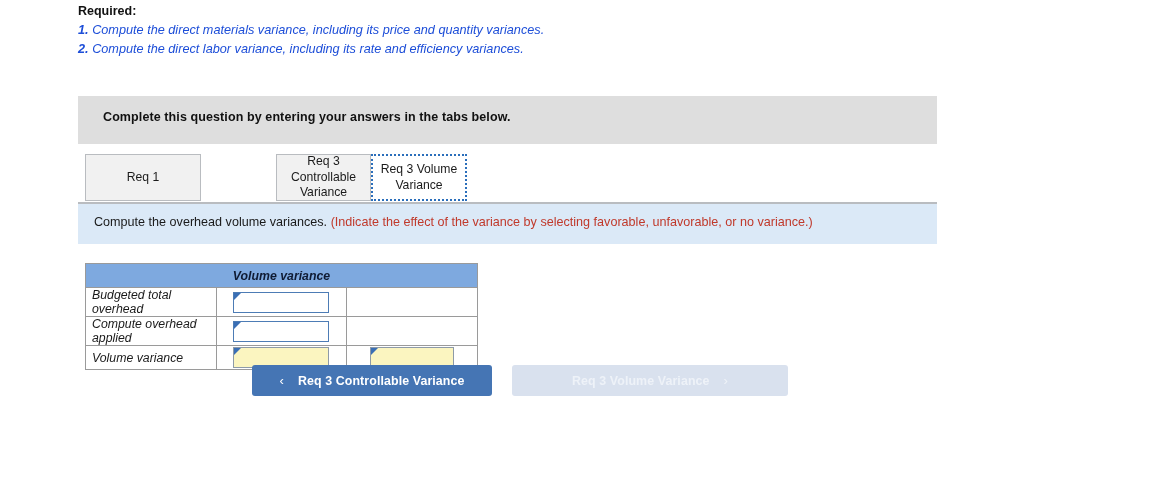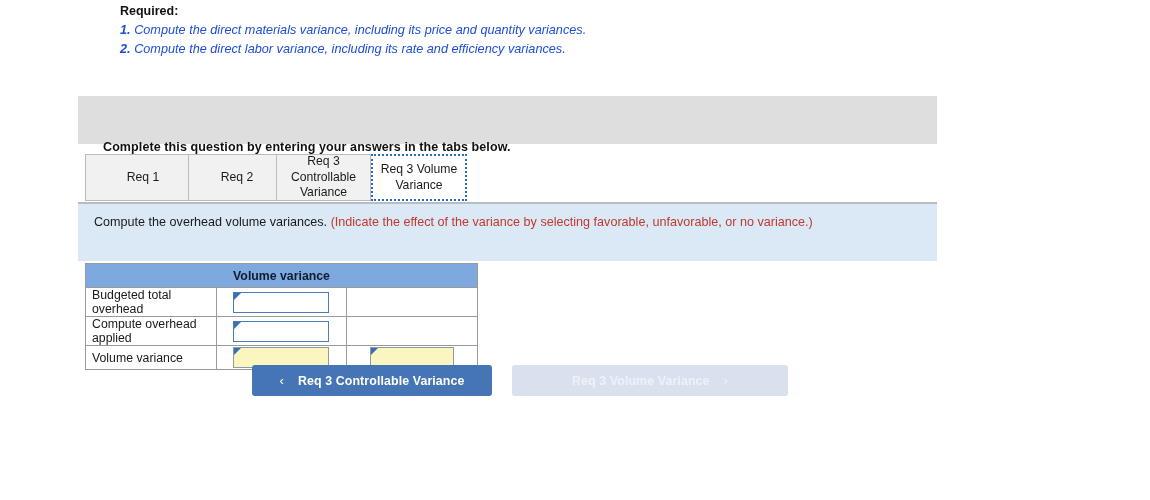--- a/index.html
+++ b/index.html
@@ -15,21 +15,20 @@
     color: #1a1a1a;
     overflow: hidden;
   }
 
   
   #required-block {
     position: absolute;
     left: 78px;
     top: 0px;
     width: 900px;
-    margin-left: 42px;
   }
   #required-heading {
     font-size: 12.5px;
     font-weight: bold;
     line-height: 19px;
     margin: 0;
     padding-top: 2px;
     color: #111;
   }
   .req-line {
@@ -53,21 +52,20 @@
     background: #dedede;
   }
   #complete-banner-text {
     position: absolute;
     left: 25px;
     top: 14px;
     font-size: 12.5px;
     font-weight: bold;
     color: #111;
     letter-spacing: 0.1px;
-    margin-top: 30px;
   }
 
   
   #tab-strip {
     position: absolute;
     left: 78px;
     top: 154px;
     width: 859px;
     height: 49px;
   }
@@ -105,21 +103,21 @@
   .tab-inner {
     padding: 0 6px;
   }
 
   
   #question-banner {
     position: absolute;
     left: 78px;
     top: 204px;
     width: 859px;
-    height: 57px;
+    height: 40px;
     background: #dbe9f7;
   }
   #question-text {
     position: absolute;
     left: 16px;
     top: 10px;
     width: 830px;
     font-size: 12.6px;
     line-height: 17px;
     color: #1a1a1a;
@@ -135,20 +133,21 @@
     top: 263px;
     width: 393px;
     border-collapse: collapse;
     table-layout: fixed;
   }
   #answer-table td, #answer-table th {
     border: 1px solid #9a9a9a;
     padding: 0;
     height: 23px;
     vertical-align: middle;
+    font-style: italic;
   }
   #table-head-cell {
     background: #7ea9df;
     color: #0f1b33;
     font-size: 12.3px;
     font-weight: bold;
     text-align: center;
     height: 21px;
     border: 1px solid #9a9a9a;
   }
@@ -269,23 +268,20 @@
   </div>
 </div>
 
 <div id="complete-banner">
   <div id="complete-banner-text">Complete this question by entering your answers in the tabs below.</div>
 </div>
 
 <div id="tab-strip">
   <div class="tab" id="tab-0" style="left:7px; width:116px;">
     <span class="tab-inner">Req 1</span>
-  </div>
-  <div class="tab" id="tab-1" style="left:110px; width:98px;">
-    <span class="tab-inner">Req 2</span>
   </div>
   <div class="tab" id="tab-2" style="left:198px; width:95px;">
     <span class="tab-inner">Req 3 Controllable Variance</span>
   </div>
   <div class="tab active" id="tab-3" style="left:293px; width:96px;">
     <span class="tab-inner">Req 3 Volume Variance</span>
   </div>
 </div>
 <div id="tab-underline"></div>
 

